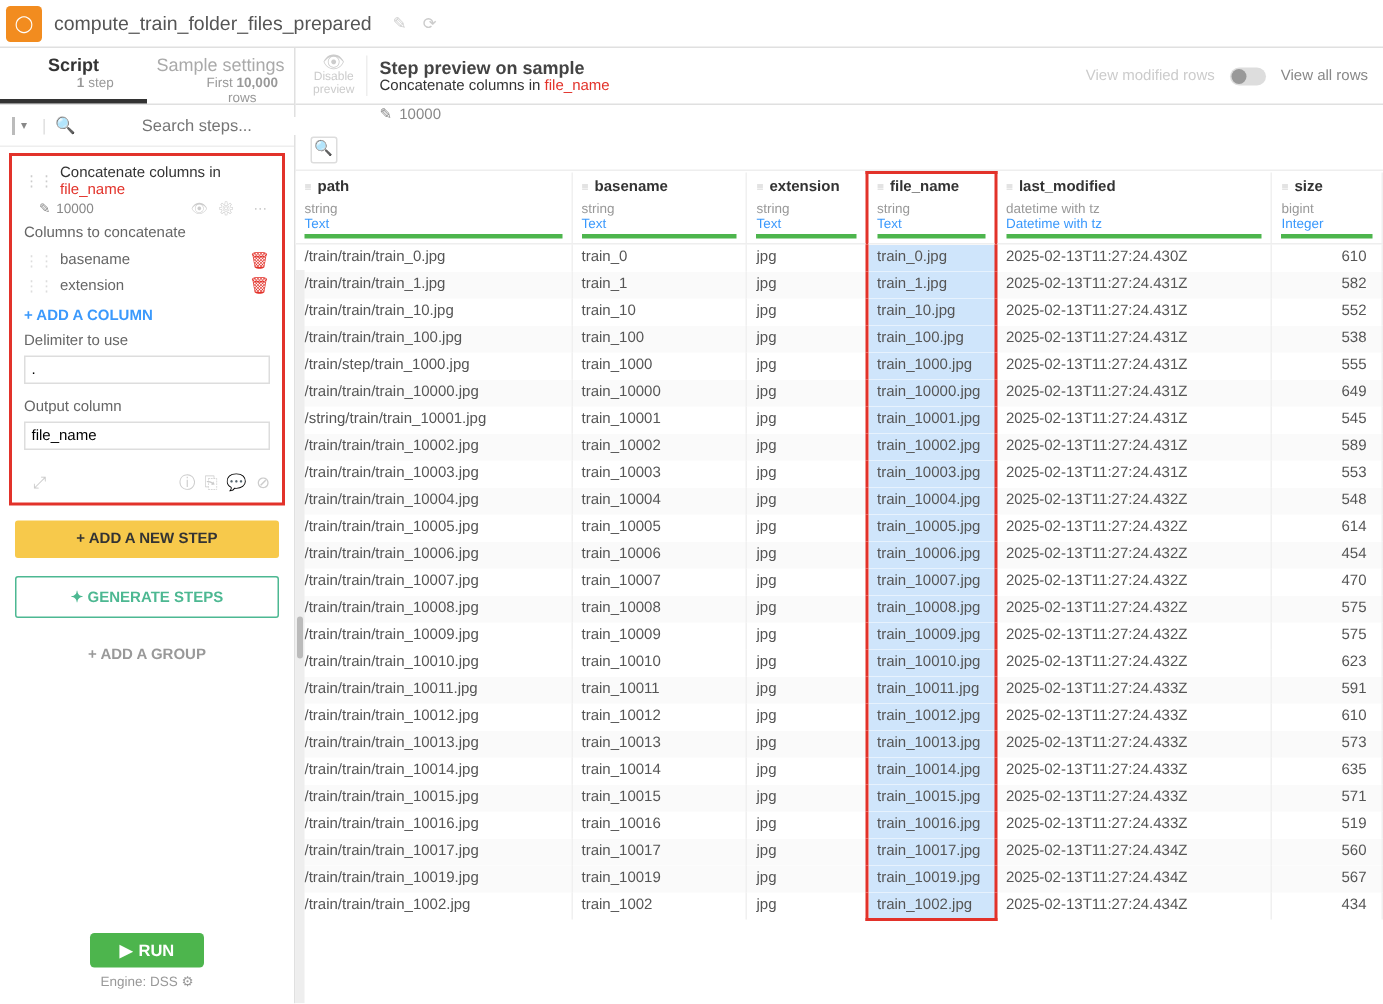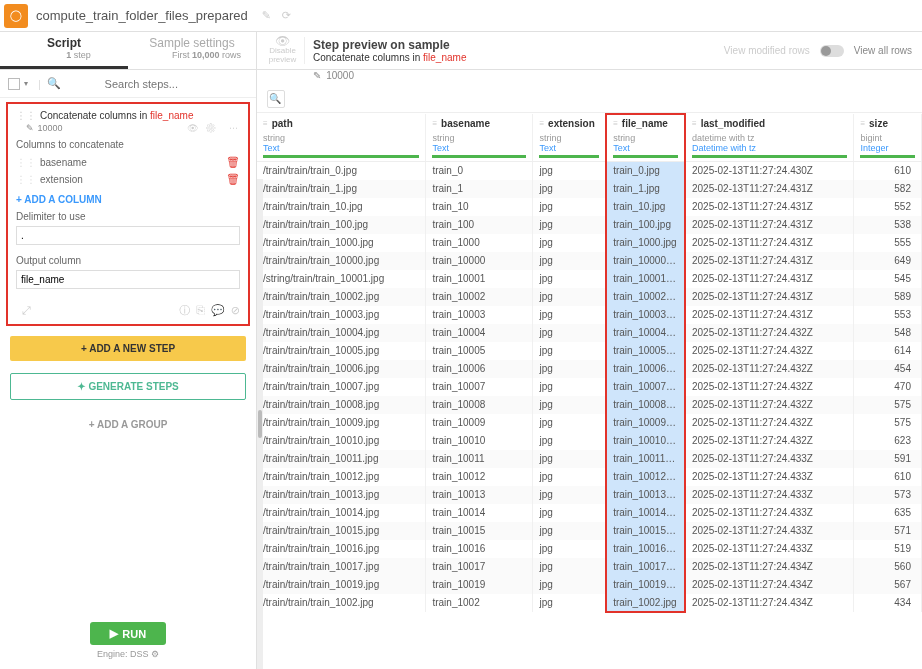--- a/index.html
+++ b/index.html
@@ -3,21 +3,21 @@
 <meta charset="utf-8">
 <style>
   * { box-sizing: border-box; margin: 0; padding: 0; }
   body { font-family: -apple-system, BlinkMacSystemFont, "Segoe UI", Arial, sans-serif; font-size: 11px; color: #333; background: #fff; width: 922px; height: 669px; overflow: hidden; }
   .top-bar { display: flex; align-items: center; height: 32px; padding: 0 4px; border-bottom: 1px solid #e0e0e0; }
   .orange-sq { width: 24px; height: 24px; background: #f28c1f; border-radius: 3px; display: flex; align-items: center; justify-content: center; color: #fff; margin-right: 8px; }
   .title { font-size: 13px; color: #555; margin-right: 8px; }
   .title-icon { width: 14px; height: 14px; color: #ccc; margin-left: 6px; cursor: pointer; }
 
   .body-row { display: flex; height: calc(100% - 32px); }
-  .left-col { width: 257px; border-right: 1px solid #e0e0e0; display: flex; flex-direction: column; }
+  .left-col { width: 197px; border-right: 1px solid #e0e0e0; display: flex; flex-direction: column; }
   .left-tabs { display: flex; height: 38px; border-bottom: 1px solid #e0e0e0; }
   .lt { flex: 1; text-align: center; padding-top: 4px; cursor: pointer; }
   .lt .ttl { font-size: 12px; font-weight: 600; color: #333; }
   .lt .sub { font-size: 9px; color: #999; margin-left: 29px; }
   .lt.active { border-bottom: 3px solid #333; }
   .lt.inactive .ttl { color: #aaa; font-weight: normal; }
 
   .search-row { display: flex; align-items: center; height: 28px; border-bottom: 1px solid #eee; padding: 0 8px; }
   .chk { width: 12px; height: 12px; border: 1px solid #bbb; margin-right: 4px; cursor: pointer; }
   .caret-d { font-size: 8px; color: #888; margin-right: 10px; }
@@ -302,21 +302,21 @@
             </tr>
             <tr class="alt">
               <td class="">/train/train/train_100.jpg</td>
               <td class="">train_100</td>
               <td class="">jpg</td>
               <td class="hl red-box">train_100.jpg</td>
               <td class="">2025-02-13T11:27:24.431Z</td>
               <td class="num">538</td>
             </tr>
             <tr>
-              <td class="">/train/train/train_1000.jpg</td>
+              <td class="">/train/step/train_1000.jpg</td>
               <td class="">train_1000</td>
               <td class="">jpg</td>
               <td class="hl red-box">train_1000.jpg</td>
               <td class="">2025-02-13T11:27:24.431Z</td>
               <td class="num">555</td>
             </tr>
             <tr class="alt">
               <td class="">/train/train/train_10000.jpg</td>
               <td class="">train_10000</td>
               <td class="">jpg</td>

